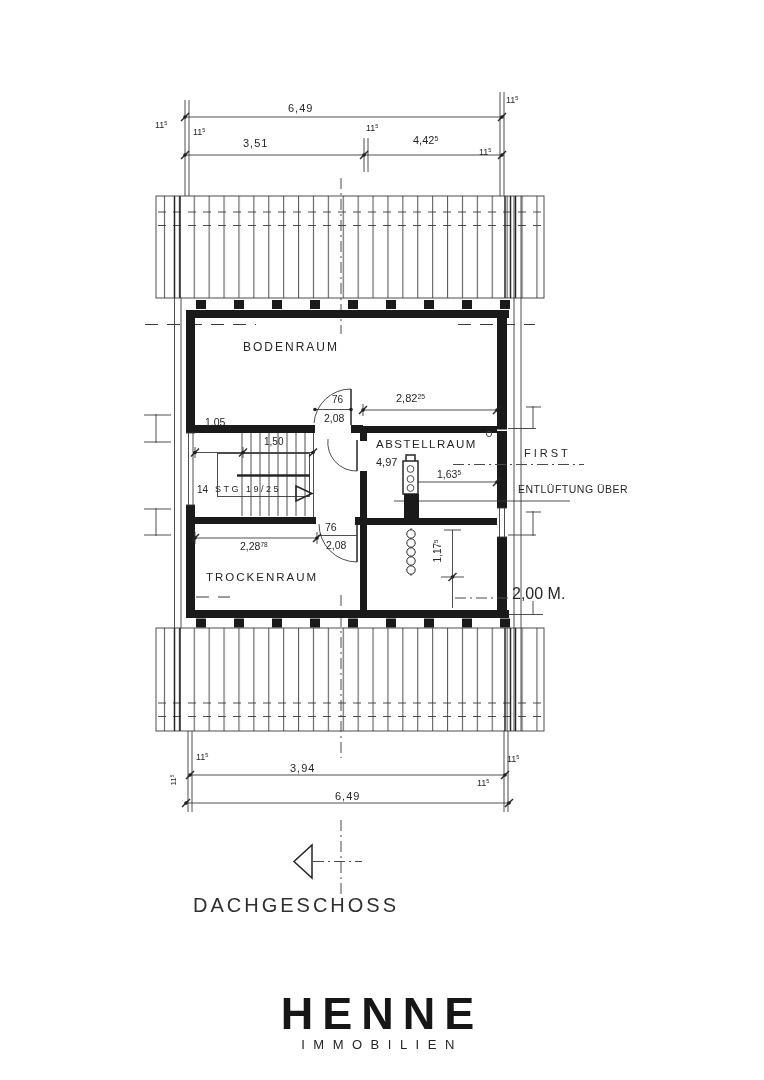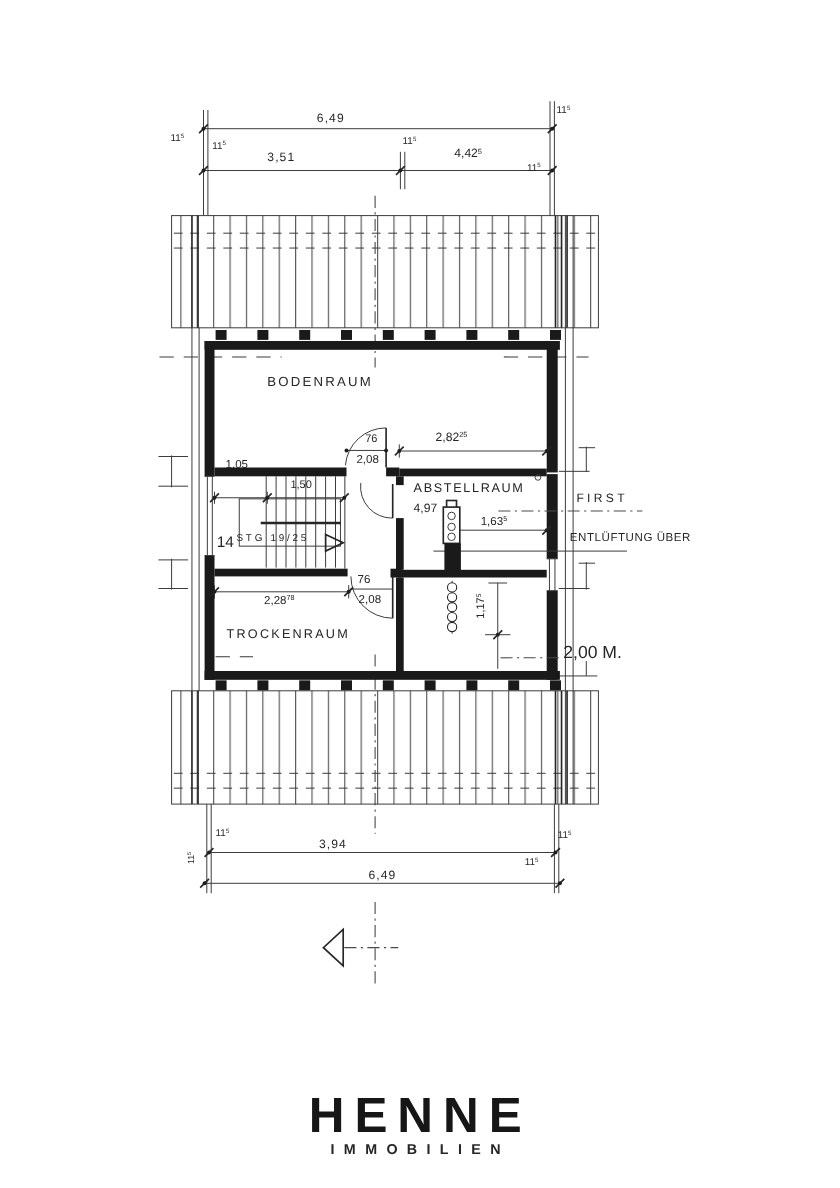--- a/index.html
+++ b/index.html
@@ -13,21 +13,21 @@
   .ldash{stroke:#3a3a3a;stroke-width:1;fill:none;stroke-dasharray:13 9}
   .dd{stroke:#4a4a4a;stroke-width:1;fill:none;stroke-dasharray:11 4 2 4}
   .wall{fill:#1a1a1a;stroke:none}
   .dot{fill:#1f1f1f;stroke:none}
   .t{position:absolute;color:#262626;white-space:nowrap;line-height:1;}
   .sp{font-size:0.62em;vertical-align:0.5em;letter-spacing:0;}
   .rot{transform:translate(-50%,-50%) rotate(-90deg);}
   .ctr{left:50%;transform:translateX(-50%);}
   .title{font-size:20px;letter-spacing:3px;font-weight:500;color:#2f2f2f;}
   .logoname{font-size:45px;font-weight:700;letter-spacing:9px;color:#161616;}
-  .logosub{font-size:13px;font-weight:700;letter-spacing:8.5px;color:#262626;}
+  .logosub{font-size:13px;font-weight:400;letter-spacing:8.5px;color:#262626;}
 </style>
 </head>
 <body>
 
 <div id="canvas">
 
 <svg width="764" height="1080" viewBox="0 0 764 1080">
   <defs>
     <pattern id="rafterP" width="14.9" height="10" patternUnits="userSpaceOnUse">
       <line x1="0.6" y1="0" x2="0.6" y2="10" class="thin"></line>
@@ -299,36 +299,37 @@
 
 <div class="t" style="left:332px;top:395px;font-size:10px">76</div>
 <div class="t" style="left:324px;top:413px;font-size:10.5px">2,08</div>
 
 <div class="t" style="left:325px;top:522px;font-size:10.5px">76</div>
 <div class="t" style="left:326px;top:540px;font-size:10.5px">2,08</div>
 
 <div class="t" style="left:396px;top:393px;font-size:11px"><span>2,82</span><span class="sp">25</span></div>
 <div class="t" style="left:205px;top:417px;font-size:10.5px">1,05</div>
 <div class="t" style="left:264px;top:437px;font-size:10px">1,50</div>
-<div class="t" style="left:197px;top:485px;font-size:14px">14</div>
+<div class="t" style="left:197px;top:485px;font-size:10px">14</div>
 <div class="t" style="left:215px;top:485px;font-size:9px;letter-spacing:2.5px">STG 19/25</div>
 <div class="t" style="left:437px;top:469px;font-size:10.5px"><span>1,63</span><span class="sp">5</span></div>
 <div class="t" style="left:240px;top:541px;font-size:10.5px"><span>2,28</span><span class="sp">78</span></div>
 <div class="t rot" style="left:438px;top:551px;font-size:10px"><span>1,17</span><span class="sp">5</span></div>
 
 <div class="t" style="left:524px;top:448px;font-size:11px;letter-spacing:3px">FIRST</div>
 <div class="t" style="left:518px;top:484px;font-size:10.5px;letter-spacing:0.5px">ENTLÜFTUNG ÜBER</div>
 <div class="t" style="left:512px;top:586px;font-size:16px">2,00 M.</div>
 
 <div class="t" style="left:290px;top:763px;font-size:11px;letter-spacing:1px">3,94</div>
 <div class="t" style="left:335px;top:791px;font-size:11px;letter-spacing:1px">6,49</div>
 <div class="t" style="left:196px;top:753px;font-size:9px"><span>11</span><span class="sp">5</span></div>
 <div class="t" style="left:507px;top:755px;font-size:9px"><span>11</span><span class="sp">5</span></div>
 <div class="t" style="left:477px;top:779px;font-size:9px"><span>11</span><span class="sp">5</span></div>
 <div class="t rot" style="left:174px;top:780px;font-size:8px"><span>11</span><span class="sp">5</span></div>
 
+<div class="t title" style="left:193px;top:895px">DACHGESCHOSS</div>
 
 <div>
   <div class="t logoname ctr" style="top:991px">HENNE</div>
   <div class="t logosub ctr" style="top:1038px">IMMOBILIEN</div>
 </div>
 
 </div>
 
 </body></html>

